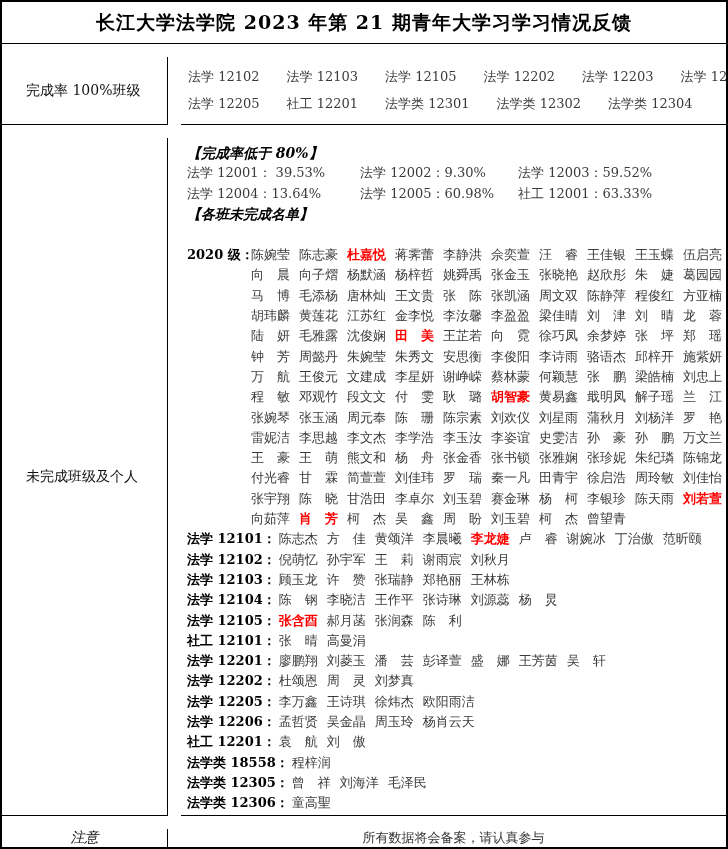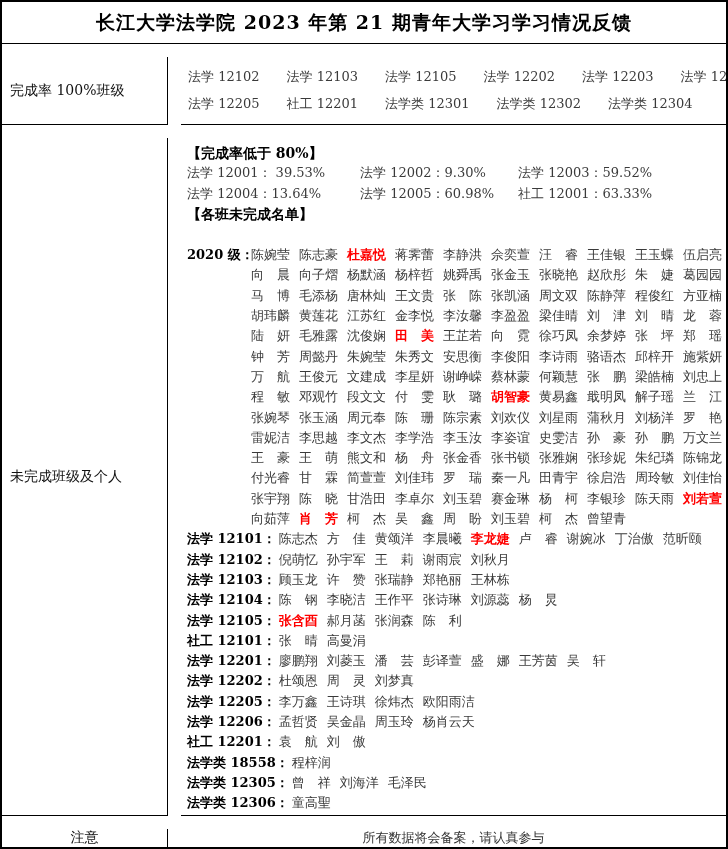--- a/index.html
+++ b/index.html
@@ -19,38 +19,38 @@
     grid-column:1 / 3;
     border-bottom:1px solid #000;
     display:flex;align-items:center;justify-content:center;
     font-size:19px;font-weight:bold;color:#000;
     letter-spacing:1px;
   }
   .label-cell{
     border-right:1px solid #000;border-bottom:1px solid #000;
     display:flex;align-items:center;
     font-size:14px;color:#111;
-    padding-left:8px;box-sizing:border-box;
+    padding-left:24px;box-sizing:border-box;
   }
-  .label-cell.centered{justify-content:center;padding-left:0;}
+  .label-cell.centered{justify-content:center;padding-left:0;font-style:italic;}
   .label-cell.last,.content-cell.last{border-bottom:none;}
   .content-cell{
     border-bottom:1px solid #000;
     box-sizing:border-box;
     font-size:13px;color:#3a3a3a;
     overflow:hidden;
   }
   .complete-content{
     display:flex;flex-direction:column;justify-content:center;
     padding-left:7px;gap:9px;
   }
   .comp-line{white-space:nowrap;}
   .comp-item{display:inline-block;margin-right:27px;}
   .incomplete-content{padding:5px 0 0 6px;line-height:20.3px;}
-  .section-header{font-weight:bold;color:#000;font-size:14px;}
+  .section-header{font-weight:bold;color:#000;font-size:14px;font-style:italic;}
   .low-row{display:grid;grid-template-columns:173px 158px auto;white-space:nowrap;}
   .name-line{padding-left:64px;white-space:nowrap;}
   .name-line.first{padding-left:0;margin-top:21px;}
   .grade-label{display:inline-block;width:64px;font-weight:bold;color:#000;}
   .name{display:inline-block;min-width:39px;margin-right:9px;}
   .name.red{color:#ff0000;font-weight:bold;}
   .class-line{white-space:nowrap;}
   .class-label{font-weight:bold;color:#000;margin-right:3px;}
   .note-content{
     display:flex;align-items:center;justify-content:center;

